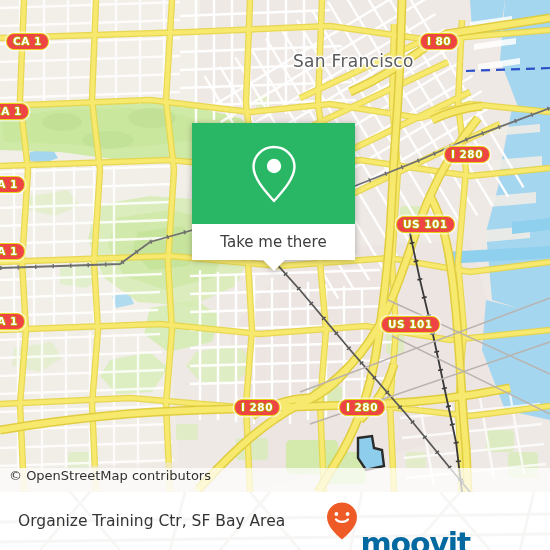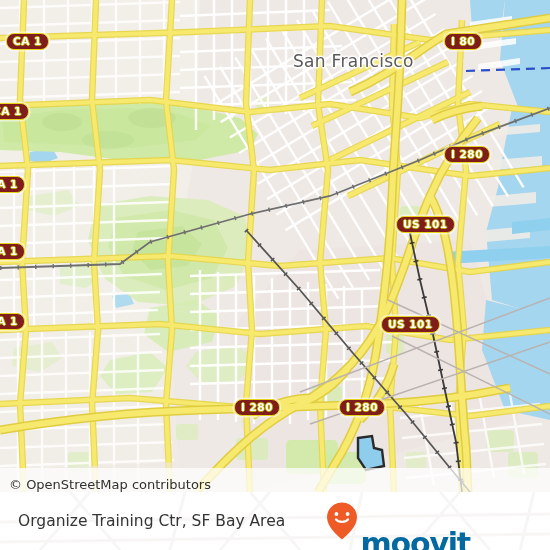--- a/index.html
+++ b/index.html
@@ -43,21 +43,21 @@
       1.5px 0 1.5px #fff, -1.5px 0 1.5px #fff,
       0 1.5px 1.5px #fff, 0 -1.5px 1.5px #fff,
       1px 1px 1.5px #fff, -1px -1px 1.5px #fff,
       1px -1px 1.5px #fff, -1px 1px 1.5px #fff;
     pointer-events: none;
   }
 
   
   .shield {
     position: absolute;
-    background: #7f1d1d;
+    background: #ef4444;
     border: 1.5px solid #e8d41d;
     border-radius: 8px;
     color: #ffffff;
     font-family: "DejaVu Sans", sans-serif;
     font-size: 10.5px;
     font-weight: bold;
     letter-spacing: .5px;
     line-height: 15px;
     height: 15px;
     padding: 0 6px;
@@ -106,21 +106,21 @@
   }
 
   
   #attribution {
     position: absolute;
     left: 0;
     bottom: 0;
     width: 550px;
     height: 24px;
     display: flex;
-    align-items: flex-end;
+    align-items: flex-start;
     background: rgba(255,255,255,.72);
   }
   #attribution .attr-text {
     padding-left: 9px;
     font-family: "DejaVu Sans", sans-serif;
     font-size: 13px;
     color: #30302f;
     white-space: nowrap;
   }
 
@@ -391,27 +391,39 @@
       </g>
     </svg>
 
     <div class="city-label" style="left:269px; top:51px;margin-left:24px;">San Francisco</div>
 
     <div class="shield" style="left:6px;  top:33px;">CA 1</div>
     <div class="shield" style="left:-14px;top:103px;">CA 1</div>
     <div class="shield" style="left:-18px;top:176px;">CA 1</div>
     <div class="shield" style="left:-18px;top:243px;">CA 1</div>
     <div class="shield" style="left:-18px;top:313px;">CA 1</div>
-    <div class="shield" style="left:444px;top:33px;">I 80</div>
+    <div class="shield" style="left:420px;top:33px;">I 80</div>
     <div class="shield" style="left:444px;top:146px;">I 280</div>
     <div class="shield" style="left:396px;top:216px;">US 101</div>
     <div class="shield" style="left:381px;top:316px;">US 101</div>
     <div class="shield" style="left:234px;top:399px;">I 280</div>
     <div class="shield" style="left:339px;top:399px;">I 280</div>
 
+    <div id="popup">
+      <div id="popup-top">
+        <svg width="54" height="62" viewBox="0 0 54 62">
+          <path d="M27 4 C15.5 4 6.5 12.8 6.5 23.8 C6.5 36 20 50 27 58 C34 50 47.5 36 47.5 23.8 C47.5 12.8 38.5 4 27 4 Z" fill="none" stroke="#ffffff" stroke-width="2.4" stroke-linejoin="round"></path>
+          <circle cx="27" cy="23" r="7.2" fill="#ffffff"></circle>
+        </svg>
+      </div>
+      <div id="popup-bottom">
+        <span class="cta">Take me there</span>
+      </div>
+      <div id="popup-tail"></div>
+    </div>
 
     <div id="attribution">
       <span class="attr-text">© OpenStreetMap contributors</span>
     </div>
 
   </div>
 
   <div id="footer">
 
     <svg id="footer-watermark" viewBox="0 0 550 58">

